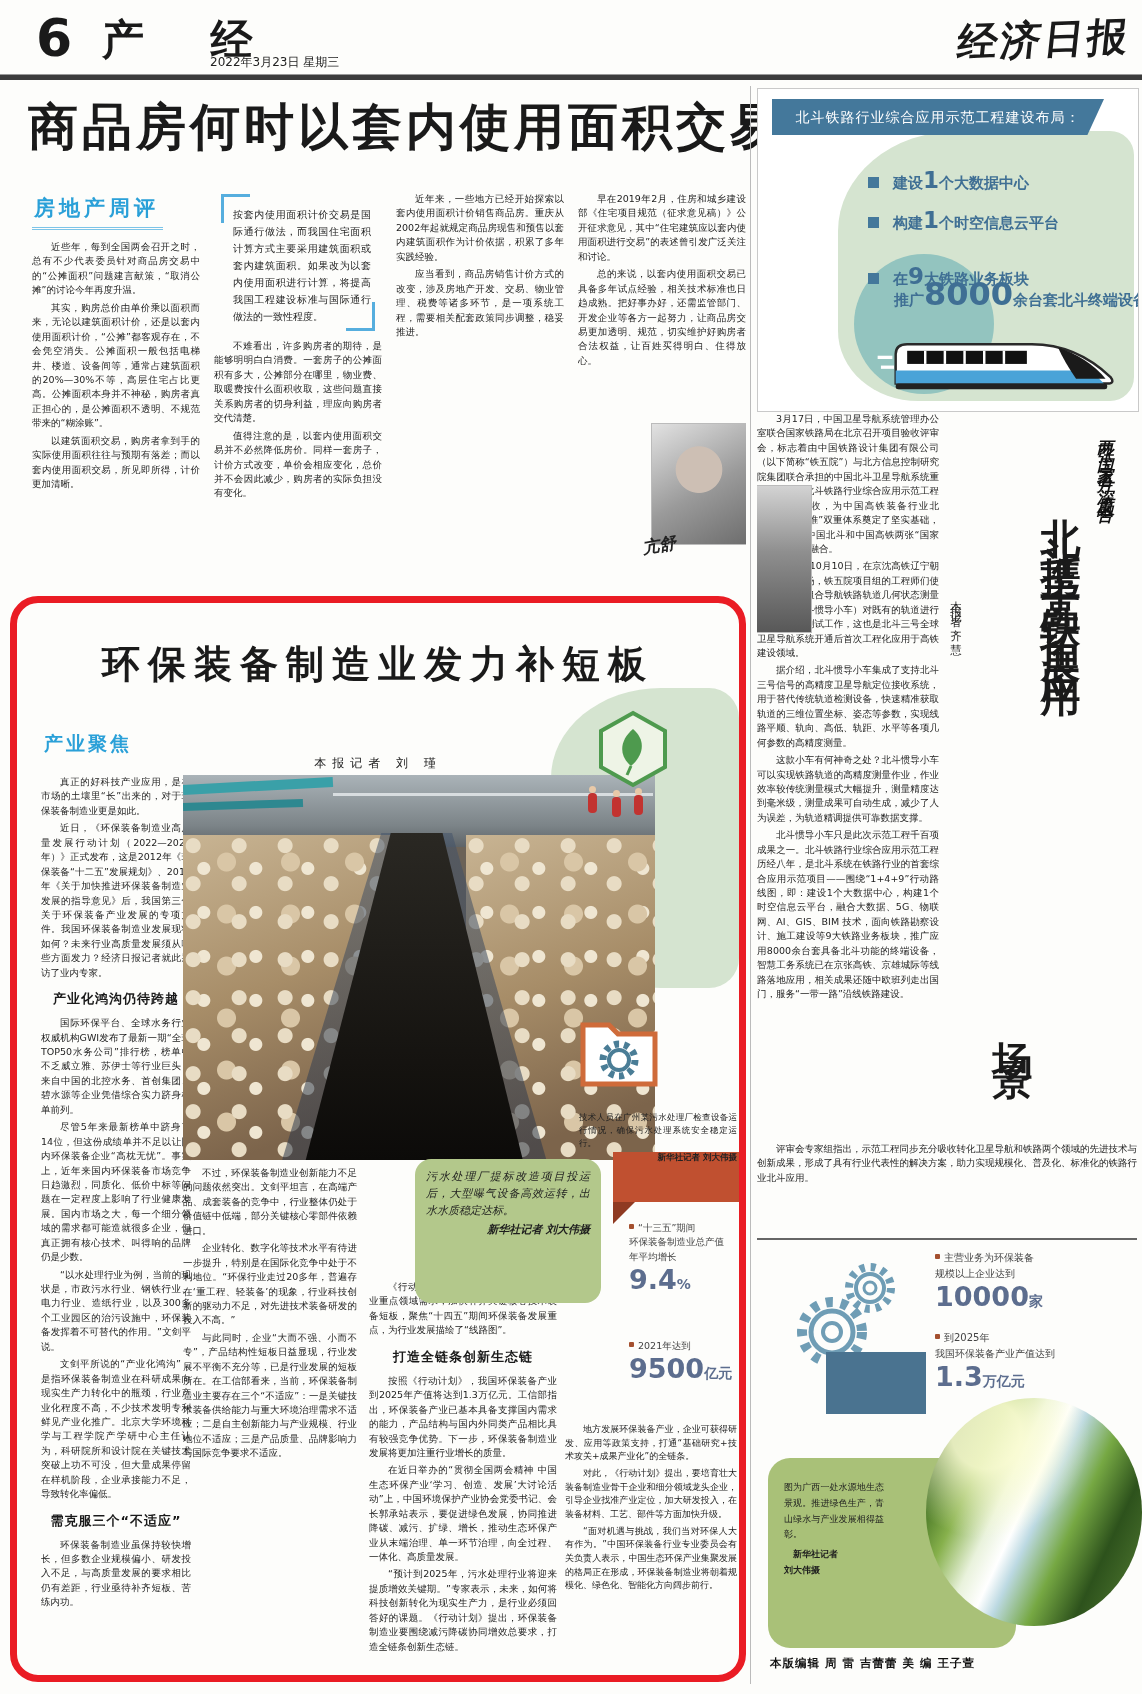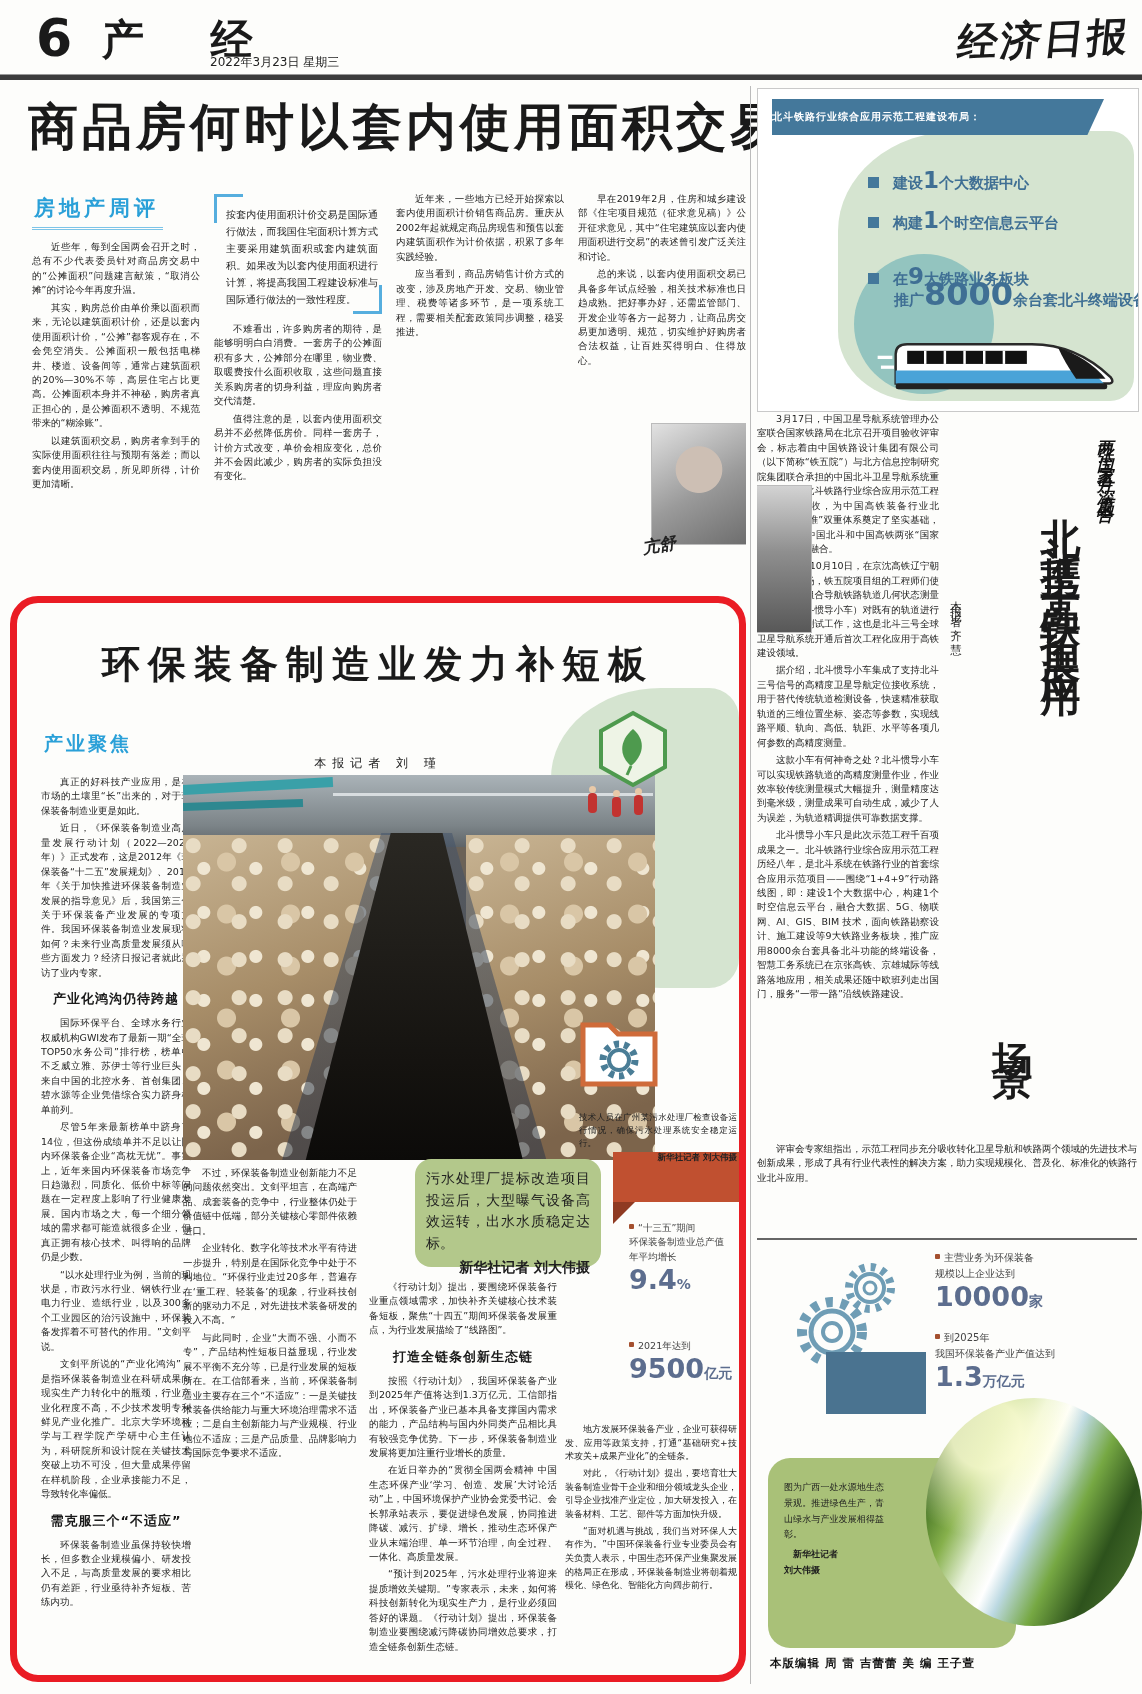--- a/index.html
+++ b/index.html
@@ -13,21 +13,21 @@
             font-family:"DejaVu Serif","Liberation Serif",serif;transform:skewX(-8deg) rotate(-2deg);letter-spacing:3px;}
   .hdr-rule{position:absolute;left:0;right:0;top:74px;height:5px;background:#3c3c3c;border-top:1px solid #999;}
   
   .housing-hl{position:absolute;left:28px;top:94px;width:718px;font-size:50px;font-weight:900;
               letter-spacing:4px;text-align:center;white-space:nowrap;}
   .housing-cols{position:absolute;left:32px;top:192px;width:714px;height:402px;display:flex;gap:14px;}
   .hcol{flex:1;overflow:hidden;position:relative;}
   .hcol p,.epb-col p,.bd-text p,.bd-concl p{font-size:9.5px;line-height:1.52;text-align:justify;text-indent:2em;margin:0 0 3px;color:#1c1c1c;}
   .col-label{display:inline-block;font-size:21px;font-weight:900;color:#2aa0d8;letter-spacing:4px;
              border-bottom:3px double #7cc4e8;padding:0 4px 5px 2px;margin:2px 0 10px;}
-  .quote{position:relative;padding:12px 4px 6px 12px;margin:2px 0 8px;font-size:10px;line-height:1.7;
+  .quote{position:relative;padding:12px 4px 6px 12px;margin:2px 7px 8px;font-size:10px;line-height:1.7;
          color:#222;text-align:justify;}
   .quote-corner{position:absolute;top:0;left:0;width:26px;height:26px;border-top:3px solid #56aede;border-left:3px solid #56aede;}
   .quote-corner.br{top:auto;left:auto;bottom:0;right:0;border:none;border-bottom:3px solid #56aede;border-right:3px solid #56aede;}
   .portrait{position:absolute;right:0;top:232px;width:94px;height:120px;background:
       radial-gradient(circle at 50% 38%, #cdbfb4 0 26%, transparent 27%),
       linear-gradient(150deg,#e2e2e2,#9a9a9a 55%,#6e6e6e);outline:1px solid #bbb;}
   .signature{position:absolute;right:70px;top:342px;font-family:"DejaVu Serif",serif;font-style:italic;
              font-weight:700;font-size:17px;transform:rotate(-10deg);color:#222;}
   
   .epb{position:absolute;left:10px;top:596px;width:736px;height:1086px;border:7px solid #ea1c24;
@@ -72,29 +72,29 @@
               text-align:justify;color:#222;z-index:3;}
   .ph-credit{display:block;text-align:right;font-weight:700;margin-top:2px;}
   .ribbon{position:absolute;left:596px;top:549px;width:126px;height:50px;background:#c05030;z-index:2;}
   .ribbon::after{content:"";position:absolute;left:0;top:50px;border:11px solid transparent;
                  border-top-color:#8f3a22;border-left-color:#8f3a22;}
   .stat{position:absolute;left:612px;width:110px;color:#444;font-size:9.5px;line-height:1.5;z-index:3;}
   .stat .dot{display:inline-block;width:5px;height:5px;background:#a4502f;border-radius:1px;margin-right:4px;vertical-align:2px;}
   .stat .val{font-size:27px;font-weight:700;color:#5c6d8e;line-height:1.15;}
   .stat .unit{font-size:14px;font-weight:700;color:#5c6d8e;}
   .stat1{top:618px;} .stat2{top:736px;}
-  .cap-box{position:absolute;left:398px;top:556px;width:186px;height:108px;background:#b3c88b;
-           border-radius:16px;padding:9px 11px;box-sizing:border-box;font-size:14px;line-height:1.55;
-           text-align:justify;color:#1e1e1e;z-index:3;}
+  .cap-box{position:absolute;left:398px;top:556px;width:186px;height:144px;background:#b3c88b;
+           border-radius:16px;padding:9px 11px;box-sizing:border-box;font-size:11px;line-height:1.55;
+           text-align:justify;color:#1e1e1e;z-index:3;font-style:italic;}
   
   .v-rule{position:absolute;left:750px;top:86px;bottom:10px;width:1px;background:#bbb;}
   .info-card{position:absolute;left:757px;top:88px;width:380px;height:322px;border:1px solid #c9c9c9;
              background:#fff;overflow:hidden;}
   .info-banner{position:absolute;left:14px;top:10px;width:332px;height:36px;background:#44789b;color:#fff;
-               font-size:10px;font-weight:700;line-height:36px;text-align:left;letter-spacing:1px;
+               font-size:14px;font-weight:400;line-height:36px;text-align:center;letter-spacing:1px;
                clip-path:polygon(0 0,100% 0,95% 100%,0 100%);}
   .info-blob{position:absolute;left:80px;top:42px;width:296px;height:270px;background:#d5e4d0;
              border-radius:120px 24px 24px 80px / 100px 24px 24px 70px;}
   .info-circle{position:absolute;left:96px;top:165px;width:140px;height:140px;border-radius:50%;background:#93c4bf;}
   .info-item{position:absolute;left:110px;color:#3f6f94;font-weight:700;font-size:15px;white-space:nowrap;}
   .info-item .sq{display:inline-block;width:11px;height:11px;background:#44789b;margin-right:14px;}
   .info-item .num{font-size:23px;font-weight:900;}
   .info-item.big{left:136px;}
   .info-item.big .num{font-size:32px;}
   .train{position:absolute;left:118px;top:228px;width:246px;height:84px;}

